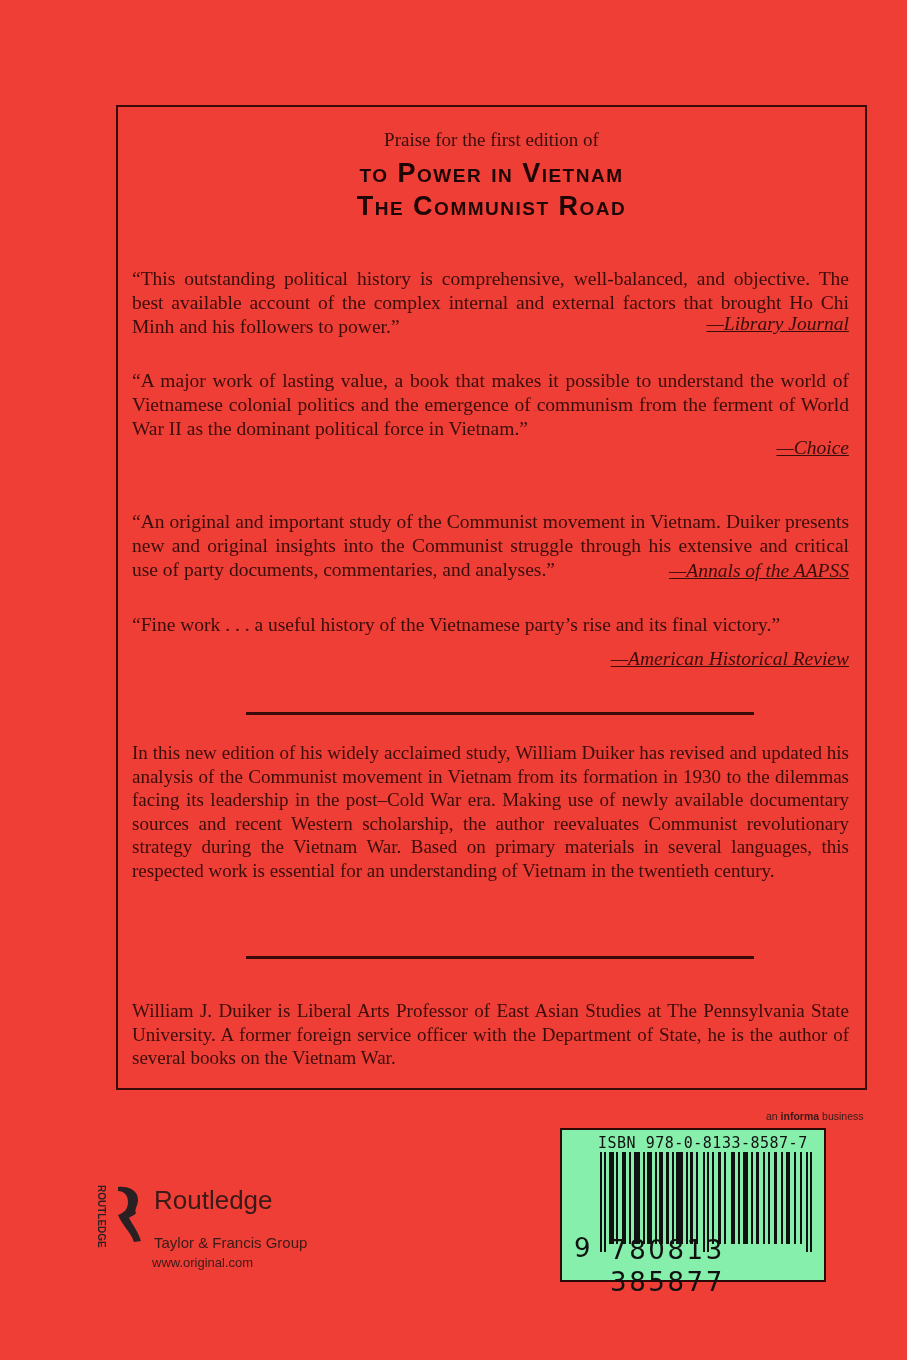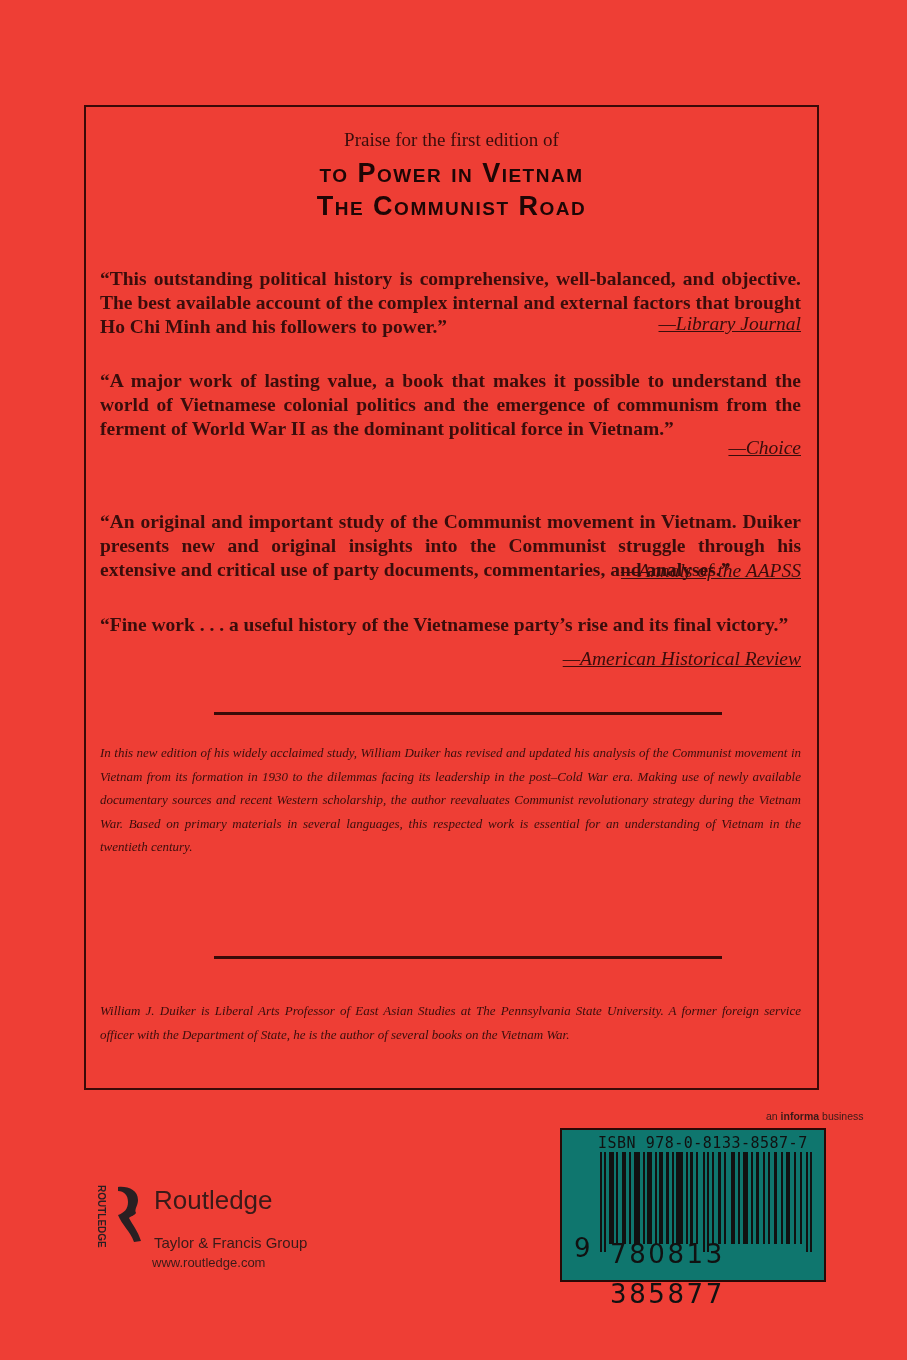--- a/index.html
+++ b/index.html
@@ -6,55 +6,55 @@
   body {
     width: 907px; height: 1360px;
     background: #EE3E35;
     position: relative;
     overflow: hidden;
     font-family: "Liberation Serif", "DejaVu Serif", serif;
     color: #3a0d0b;
   }
   .frame {
     position: absolute;
-    left: 84px; top: 105px;
+    left: 116px; top: 105px;
     width: 731px; height: 981px;
     border: 2px solid #3a0a08;
     box-sizing: content-box;
+    padding-left: 16px;
   }
   .praise-intro {
     position: absolute; left: 0; right: 0; top: 22px;
     text-align: center; font-size: 19px; color: #3a0d0b;
   }
   .title {
     position: absolute; left: 0; right: 0; top: 50px;
     text-align: center;
     font-family: "Liberation Sans", "DejaVu Sans", sans-serif;
     font-weight: bold; font-size: 27px; letter-spacing: 1.5px;
     line-height: 33px;
     font-variant: small-caps;
     color: #1e0605;
   }
   .quote {
     position: absolute; left: 14px; right: 16px;
     font-size: 19.5px; line-height: 24px; text-align: justify;
     text-align-last: left;
-    font-weight: bold;
   }
   .source {
     position: absolute; right: 16px;
     font-style: italic; font-size: 19.5px; text-decoration: underline;
   }
   .rule {
     position: absolute; left: 128px; width: 508px; height: 3px;
     background: #3a0a08;
   }
   .para {
     position: absolute; left: 14px; right: 16px;
-    font-size: 13px; line-height: 23.5px; text-align: justify; font-style: italic;
+    font-size: 19px; line-height: 23.5px; text-align: justify;
   }
   .publisher {
     position: absolute; left: 96px; top: 1185px;
     display: flex; align-items: flex-start; gap: 6px;
   }
   .logo-vert {
     font-family: "Liberation Sans", sans-serif; font-weight: bold;
     font-size: 10px; writing-mode: vertical-rl; letter-spacing: 0px;
     color: #2a1f22; margin-right: 2px; height: 58px; line-height: 10px;
   }
@@ -67,36 +67,36 @@
     font-family: "Liberation Sans", sans-serif; font-size: 13px; color: #3a1a18;
   }
   .informa {
     position: absolute; left: 718px; top: 1110px;
     font-family: "Liberation Sans", sans-serif; font-size: 10.5px; color: #3a1a18; margin-left: 48px;
   }
   .informa b { font-weight: bold; }
   .barcode-box {
     position: absolute; left: 560px; top: 1128px;
     width: 262px; height: 150px;
-    background: #0f766e; border: 2px solid #2a0806;
+    background: #86efac; border: 2px solid #2a0806;
   }
   .isbn {
     position: absolute; left: 36px; top: 4px;
     font-family: "DejaVu Sans Mono", "Liberation Mono", monospace;
     font-size: 15px; letter-spacing: 0.5px; color: #111;
   }
   .bars { position: absolute; left: 38px; top: 22px; width: 214px; height: 100px; }
   .ean-first {
     position: absolute; left: 12px; top: 104px;
     font-family: "DejaVu Sans", sans-serif; font-size: 26px; color: #111; line-height: 28px;
   }
   .ean-rest {
     position: absolute; left: 48px; top: 104px;
     font-family: "DejaVu Sans", sans-serif; font-size: 26px; letter-spacing: 2.6px;
-    color: #111; line-height: 40px;
+    color: #111; line-height: 32px;
   }
 </style>
 </head>
 <body>
 
 <div class="frame">
   <div class="praise-intro">Praise for the first edition of</div>
   <div class="title">
     <div>to Power in Vietnam</div>
     <div>The Communist Road</div>
@@ -126,21 +126,21 @@
 <div class="publisher">
   <div class="logo-vert">ROUTLEDGE</div>
   <svg class="logo-r" viewBox="0 0 28 58">
     <path d="M4 2 C14 1 24 5 24 15 C24 21 20 24 22 28 C20 31 17 31 15 33 C18 39 24 46 27 56 L20 57 C16 46 8 40 4 30 C10 28 14 24 14 17 C14 10 10 6 4 6 Z" fill="#2a1f22"></path>
   </svg>
   <div class="pub-text">
     <div class="pub-name">Routledge</div>
     <div class="pub-group">Taylor &amp; Francis Group</div>
   </div>
 </div>
-<div class="pub-url">www.routledge.com</div>
+<div class="pub-url">www.original.com</div>
 
 <div class="informa"><span>an </span><b>informa</b><span> business</span></div>
 
 <div class="barcode-box">
   <div class="isbn">ISBN 978-0-8133-8587-7</div>
   <svg class="bars" viewBox="0 0 214 100" preserveAspectRatio="none">
     <g fill="#111">
       <rect x="0" y="0" width="2" height="100"></rect>
         <rect x="4" y="0" width="2" height="100"></rect>
       <rect x="9" y="0" width="5" height="92"></rect>

